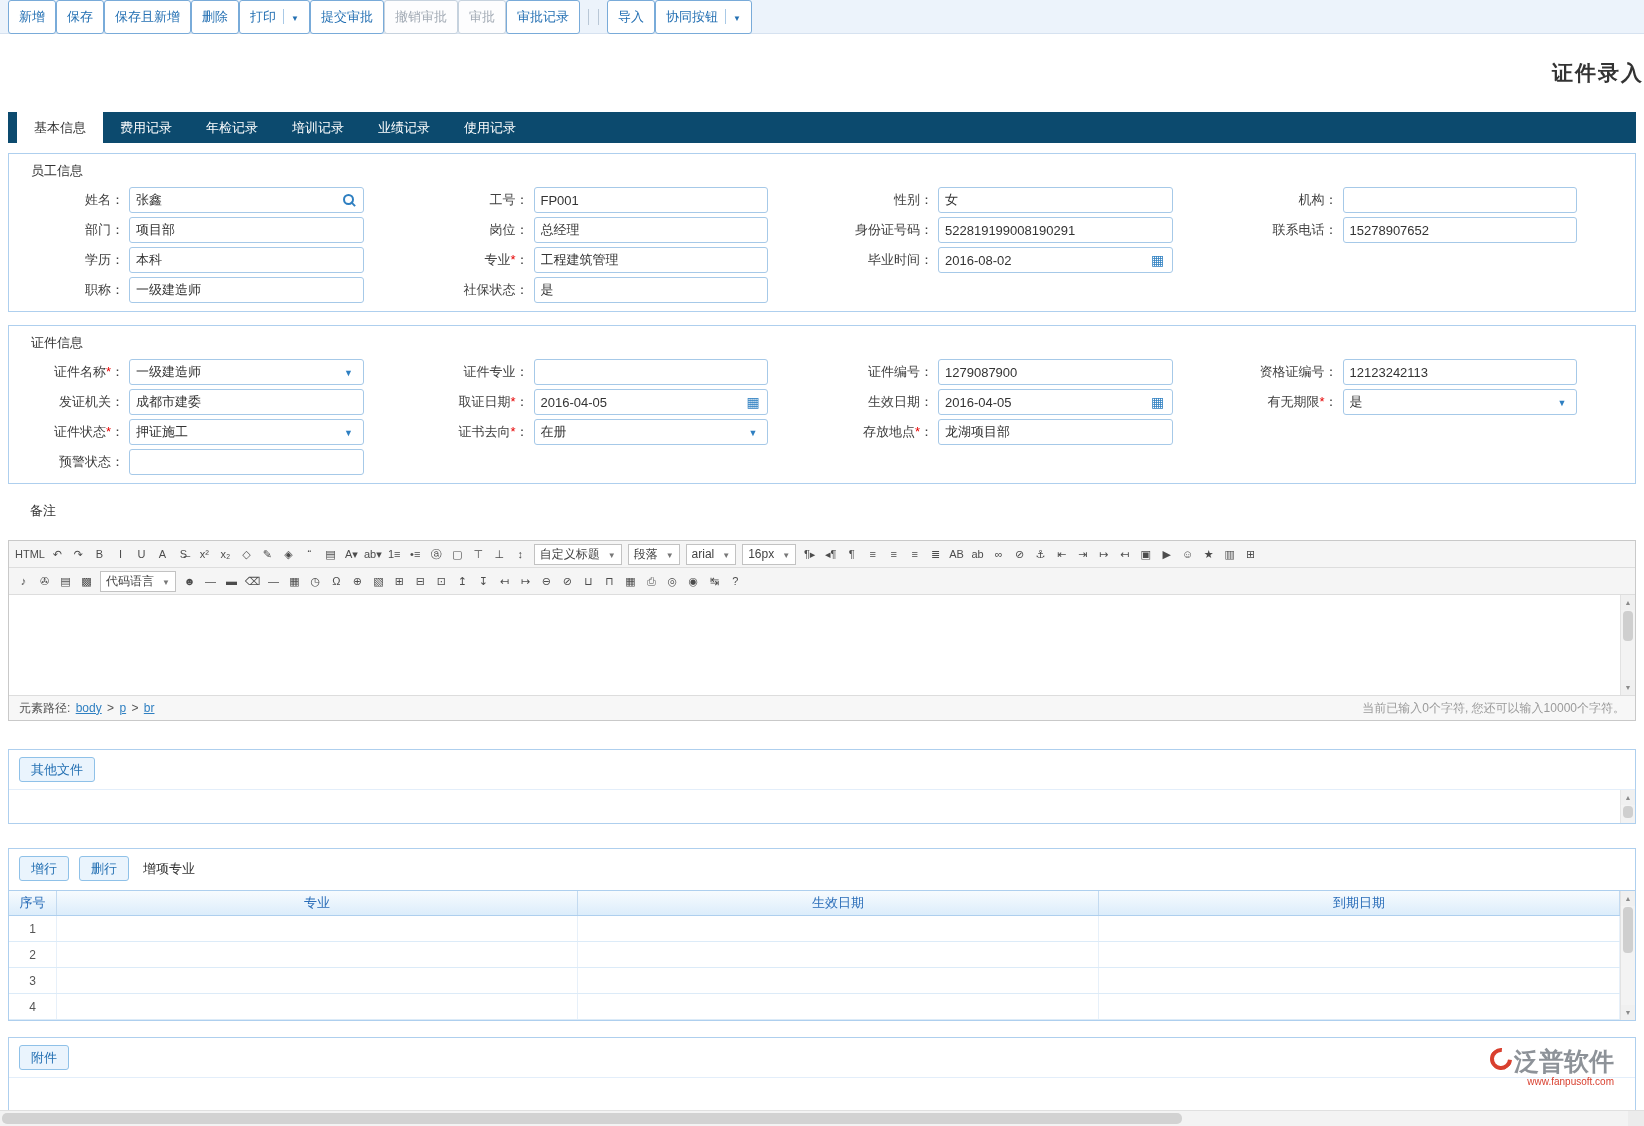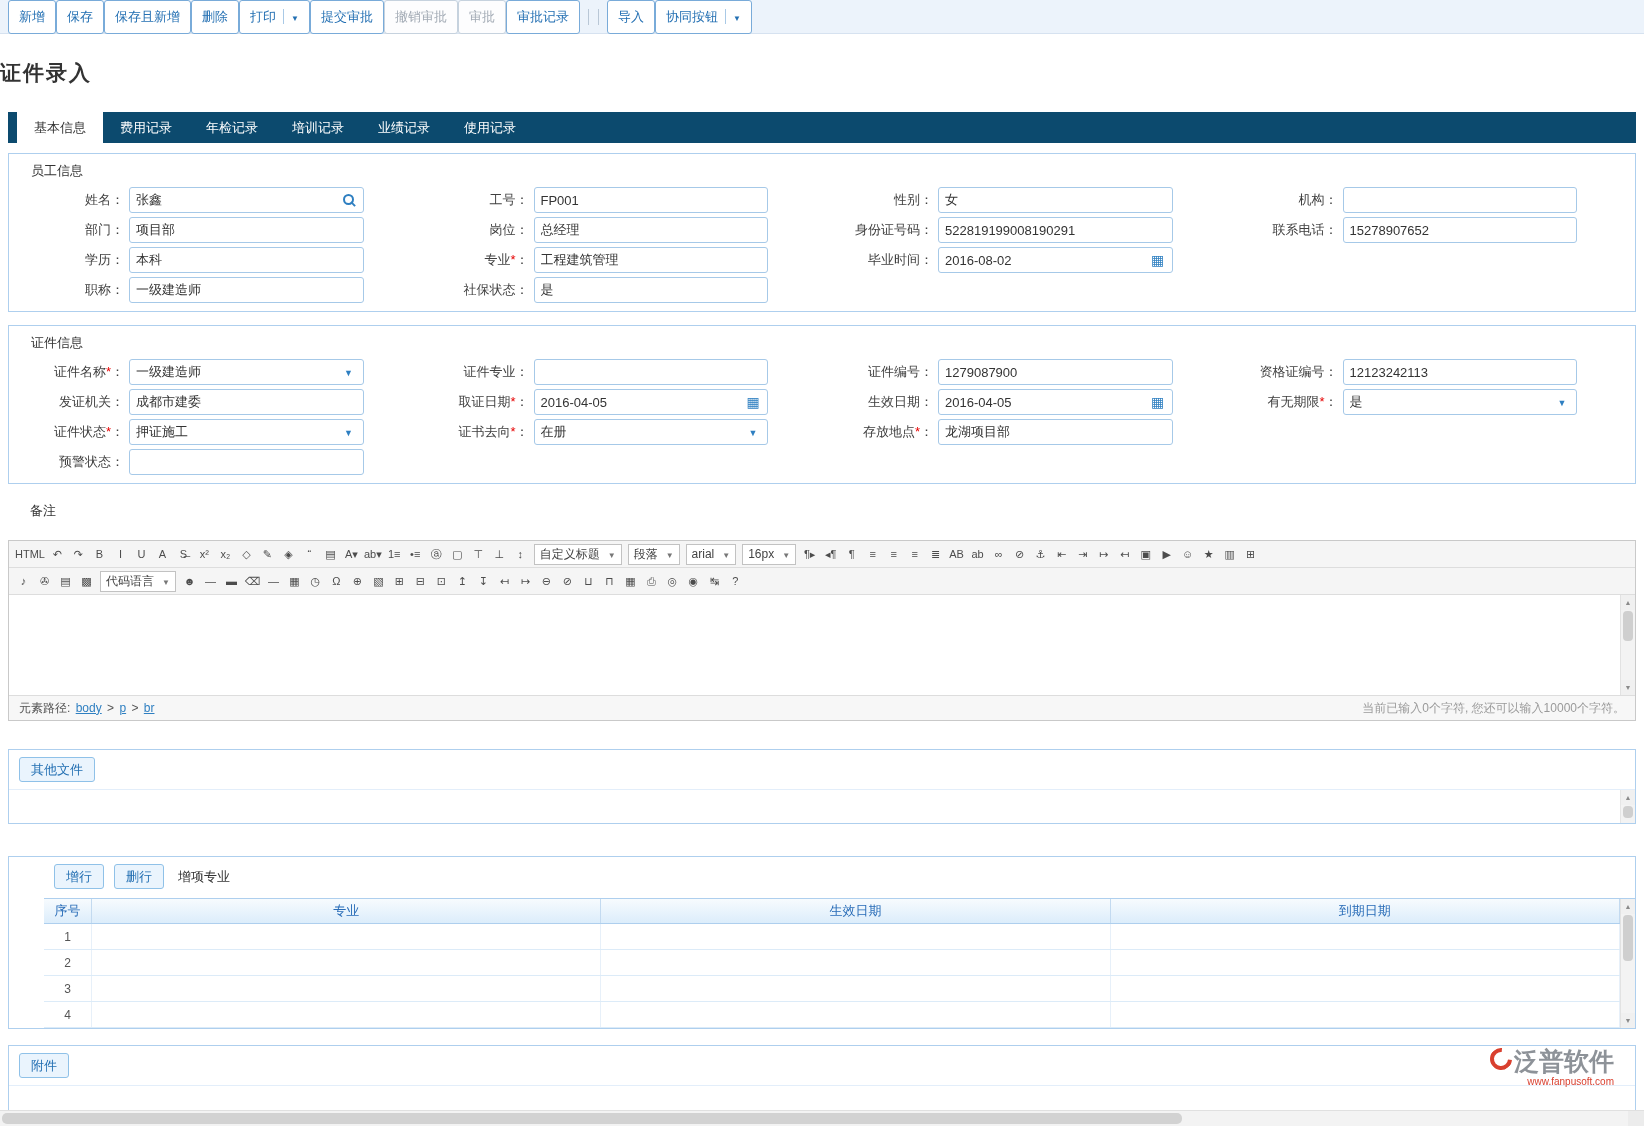--- a/index.html
+++ b/index.html
@@ -12,21 +12,21 @@
   .tbtn { height:25px; background:#fff; border:1px solid #79abd9; border-radius:3px;
     color:#2470b3; font-size:13px; padding:16px 10px; display:inline-flex; align-items:center;
     cursor:pointer; font-family:inherit; white-space:nowrap;text-align:right; }
   .tbtn[data-enabled="false"] { color:#a3abb5; border-color:#c6d2de; background:#fdfdfe; cursor:default; }
   .tbtn .caret { display:none; margin-left:7px; padding-left:7px; border-left:1px solid #a9c9e6; }
   .tbtn[data-drop="true"] .caret { display:inline-block; }
   .tbtn .caret::after { content:"▼"; font-size:8px; color:#2470b3; }
   .tb-div { width:1px; height:16px; background:#b9c7d6; margin:0 1px; }
 
   
-  .title-area { height:78px; display:flex; align-items:center; justify-content:flex-start; background:#fff; }
+  .title-area { height:78px; display:flex; align-items:center; justify-content:flex-end; background:#fff; }
   .page-title { font-size:21px; font-weight:bold; color:#333; letter-spacing:2px; }
 
   
   .tabbar { height:31px; background:#0c4a6e; margin:0 8px; display:flex; align-items:stretch; padding-left:9px; }
   .tab { padding:0 17px; display:flex; align-items:center; color:#fff; font-size:13px; cursor:pointer; }
   .tab[data-active="true"] { background:#fff; color:#333; }
 
   
   .panel { border:1px solid #aecfee; margin:10px 8px 0; background:#fff; }
   .sec-title { padding:8px 0 5px 22px; color:#333; font-size:13px; }
@@ -437,21 +437,21 @@
 <div class="panel files-panel" style="margin-top:28px;">
   <button class="chip-btn">其他文件</button>
   <div class="file-area">
     <div class="mini-scroll">
       <div class="sbtn up"></div>
       <div class="sthumb"></div>
     </div>
   </div>
 </div>
 
-<div class="panel" style="margin-top:32px;padding-left:35px;">
+<div class="panel" style="margin-top:24px;">
   <div class="grid-bar">
     <button class="chip-btn">增行</button>
     <button class="chip-btn">删行</button>
     <span class="grid-title">增项专业</span>
   </div>
   <div class="grid-table">
     <div class="ghead">
       <div class="gh gh-no">序号</div>
       <div class="gh gh-flex">专业</div>
       <div class="gh gh-flex">生效日期</div>

